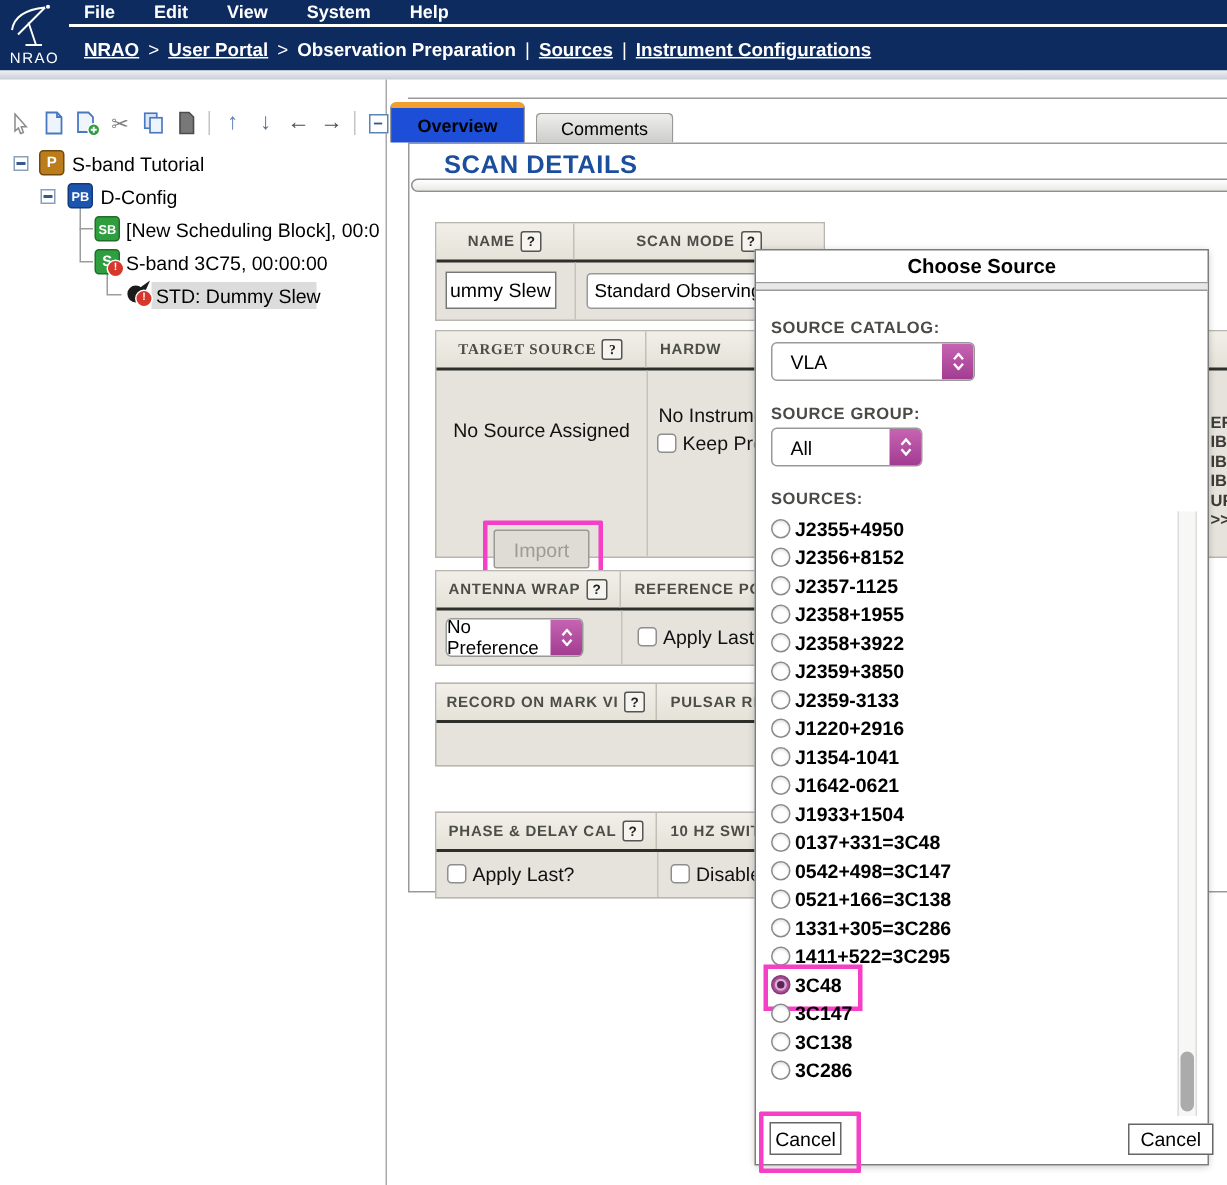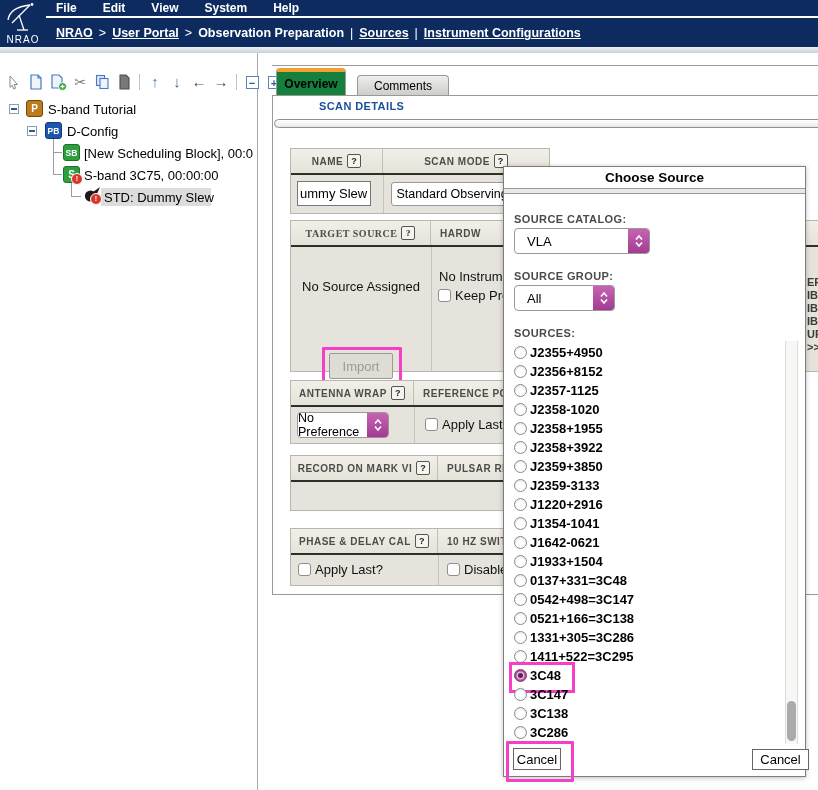--- a/index.html
+++ b/index.html
@@ -41,27 +41,27 @@
   .icon-s{background:#2e9e3e;border:1px solid #1f6e2a;font-size:10px;}
   .badge{position:absolute;right:-4px;bottom:-3px;width:10px;height:10px;border-radius:50%;background:#d8372c;
          border:1px solid #fff;color:#fff;font-size:7px;font-weight:700;line-height:9px;text-align:center;}
   .slew-icon{position:absolute;width:17px;height:17px;}
   .tline{position:absolute;background:#9c9c9c;}
   .trow-hl{position:absolute;background:#dcdcdc;}
   
   .top-rule{position:absolute;left:272px;top:65px;width:546px;height:1px;background:#9a9a9a;}
   .tab{position:absolute;box-sizing:border-box;display:flex;align-items:center;justify-content:center;
        font-size:12px;border:1px solid #999;border-bottom:none;border-radius:4px 4px 0 0;cursor:pointer;}
-  .tab-active{left:276px;top:68px;width:70px;height:27px;background:#15803d;border-top:4px solid #f0a030;
+  .tab-active{left:260px;top:68px;width:90px;height:27px;background:#1d4ed8;border-top:4px solid #f0a030;
               font-weight:700;z-index:6;}
   .tab-idle{left:357px;top:75px;width:92px;height:20px;background:linear-gradient(#eeeeec,#cdcdca);z-index:5;}
   .main-box{position:absolute;left:272px;top:95px;width:558px;height:500px;border:1px solid #999;
             box-sizing:border-box;background:#fff;}
-  .scan-title{position:absolute;left:296px;top:100px;font-size:11px;font-weight:700;color:#1b4f9e;
-              letter-spacing:.4px;margin-left:23px;}
+  .scan-title{position:absolute;left:296px;top:100px;font-size:17px;font-weight:700;color:#1b4f9e;
+              letter-spacing:.4px;}
   .hpill{position:absolute;left:274px;top:119px;width:552px;height:9px;border:1px solid #8f8f8f;
          border-radius:5px;background:linear-gradient(#ffffff,#e9e9e4);box-sizing:border-box;cursor:pointer;}
   .ntable{position:absolute;background:#e5e3dc;border:1px solid #b8b6ae;box-sizing:border-box;}
   .thead{display:flex;height:26px;background:linear-gradient(#f1efe8,#e5e2d8);border-bottom:2px solid #2e2e2a;
          box-sizing:border-box;}
   .th{display:flex;align-items:center;justify-content:center;gap:4px;font-size:10px;font-weight:700;
       color:#4d4d48;letter-spacing:.5px;box-sizing:border-box;white-space:nowrap;}
   .th-div{border-right:1px solid #c2bfb5;}
   .th-left{justify-content:flex-start;padding-left:9px;}
   .q{display:inline-block;width:12px;height:12px;line-height:12px;text-align:center;border:1px solid #555;
@@ -322,21 +322,21 @@
       <div class="th th-div" style="width:147px;">
         <span>RECORD ON MARK VI</span>
         <span class="q">?</span>
       </div>
       <div class="th th-left" style="flex:1;">
         <span>PULSAR RE</span>
       </div>
     </div>
   </div>
 
-  <div class="ntable" style="left:290px;top:528px;width:260px;height:58px;">
+  <div class="ntable" style="left:290px;top:541px;width:260px;height:58px;">
     <div class="thead">
       <div class="th th-div" style="width:147px;">
         <span>PHASE &amp; DELAY CAL</span>
         <span class="q">?</span>
       </div>
       <div class="th th-left" style="flex:1;">
         <span>10 HZ SWIT</span>
       </div>
     </div>
     <div class="tbody" style="height:30px;">
@@ -385,24 +385,20 @@
         <div class="srow">
           <span class="radio"></span>
           <span class="slabel">J2356+8152</span>
         </div>
         <div class="srow">
           <span class="radio"></span>
           <span class="slabel">J2357-1125</span>
         </div>
         <div class="srow">
           <span class="radio"></span>
-          <span class="slabel">J2358-1020</span>
-        </div>
-        <div class="srow">
-          <span class="radio"></span>
           <span class="slabel">J2358+1955</span>
         </div>
         <div class="srow">
           <span class="radio"></span>
           <span class="slabel">J2358+3922</span>
         </div>
         <div class="srow">
           <span class="radio"></span>
           <span class="slabel">J2359+3850</span>
         </div>

